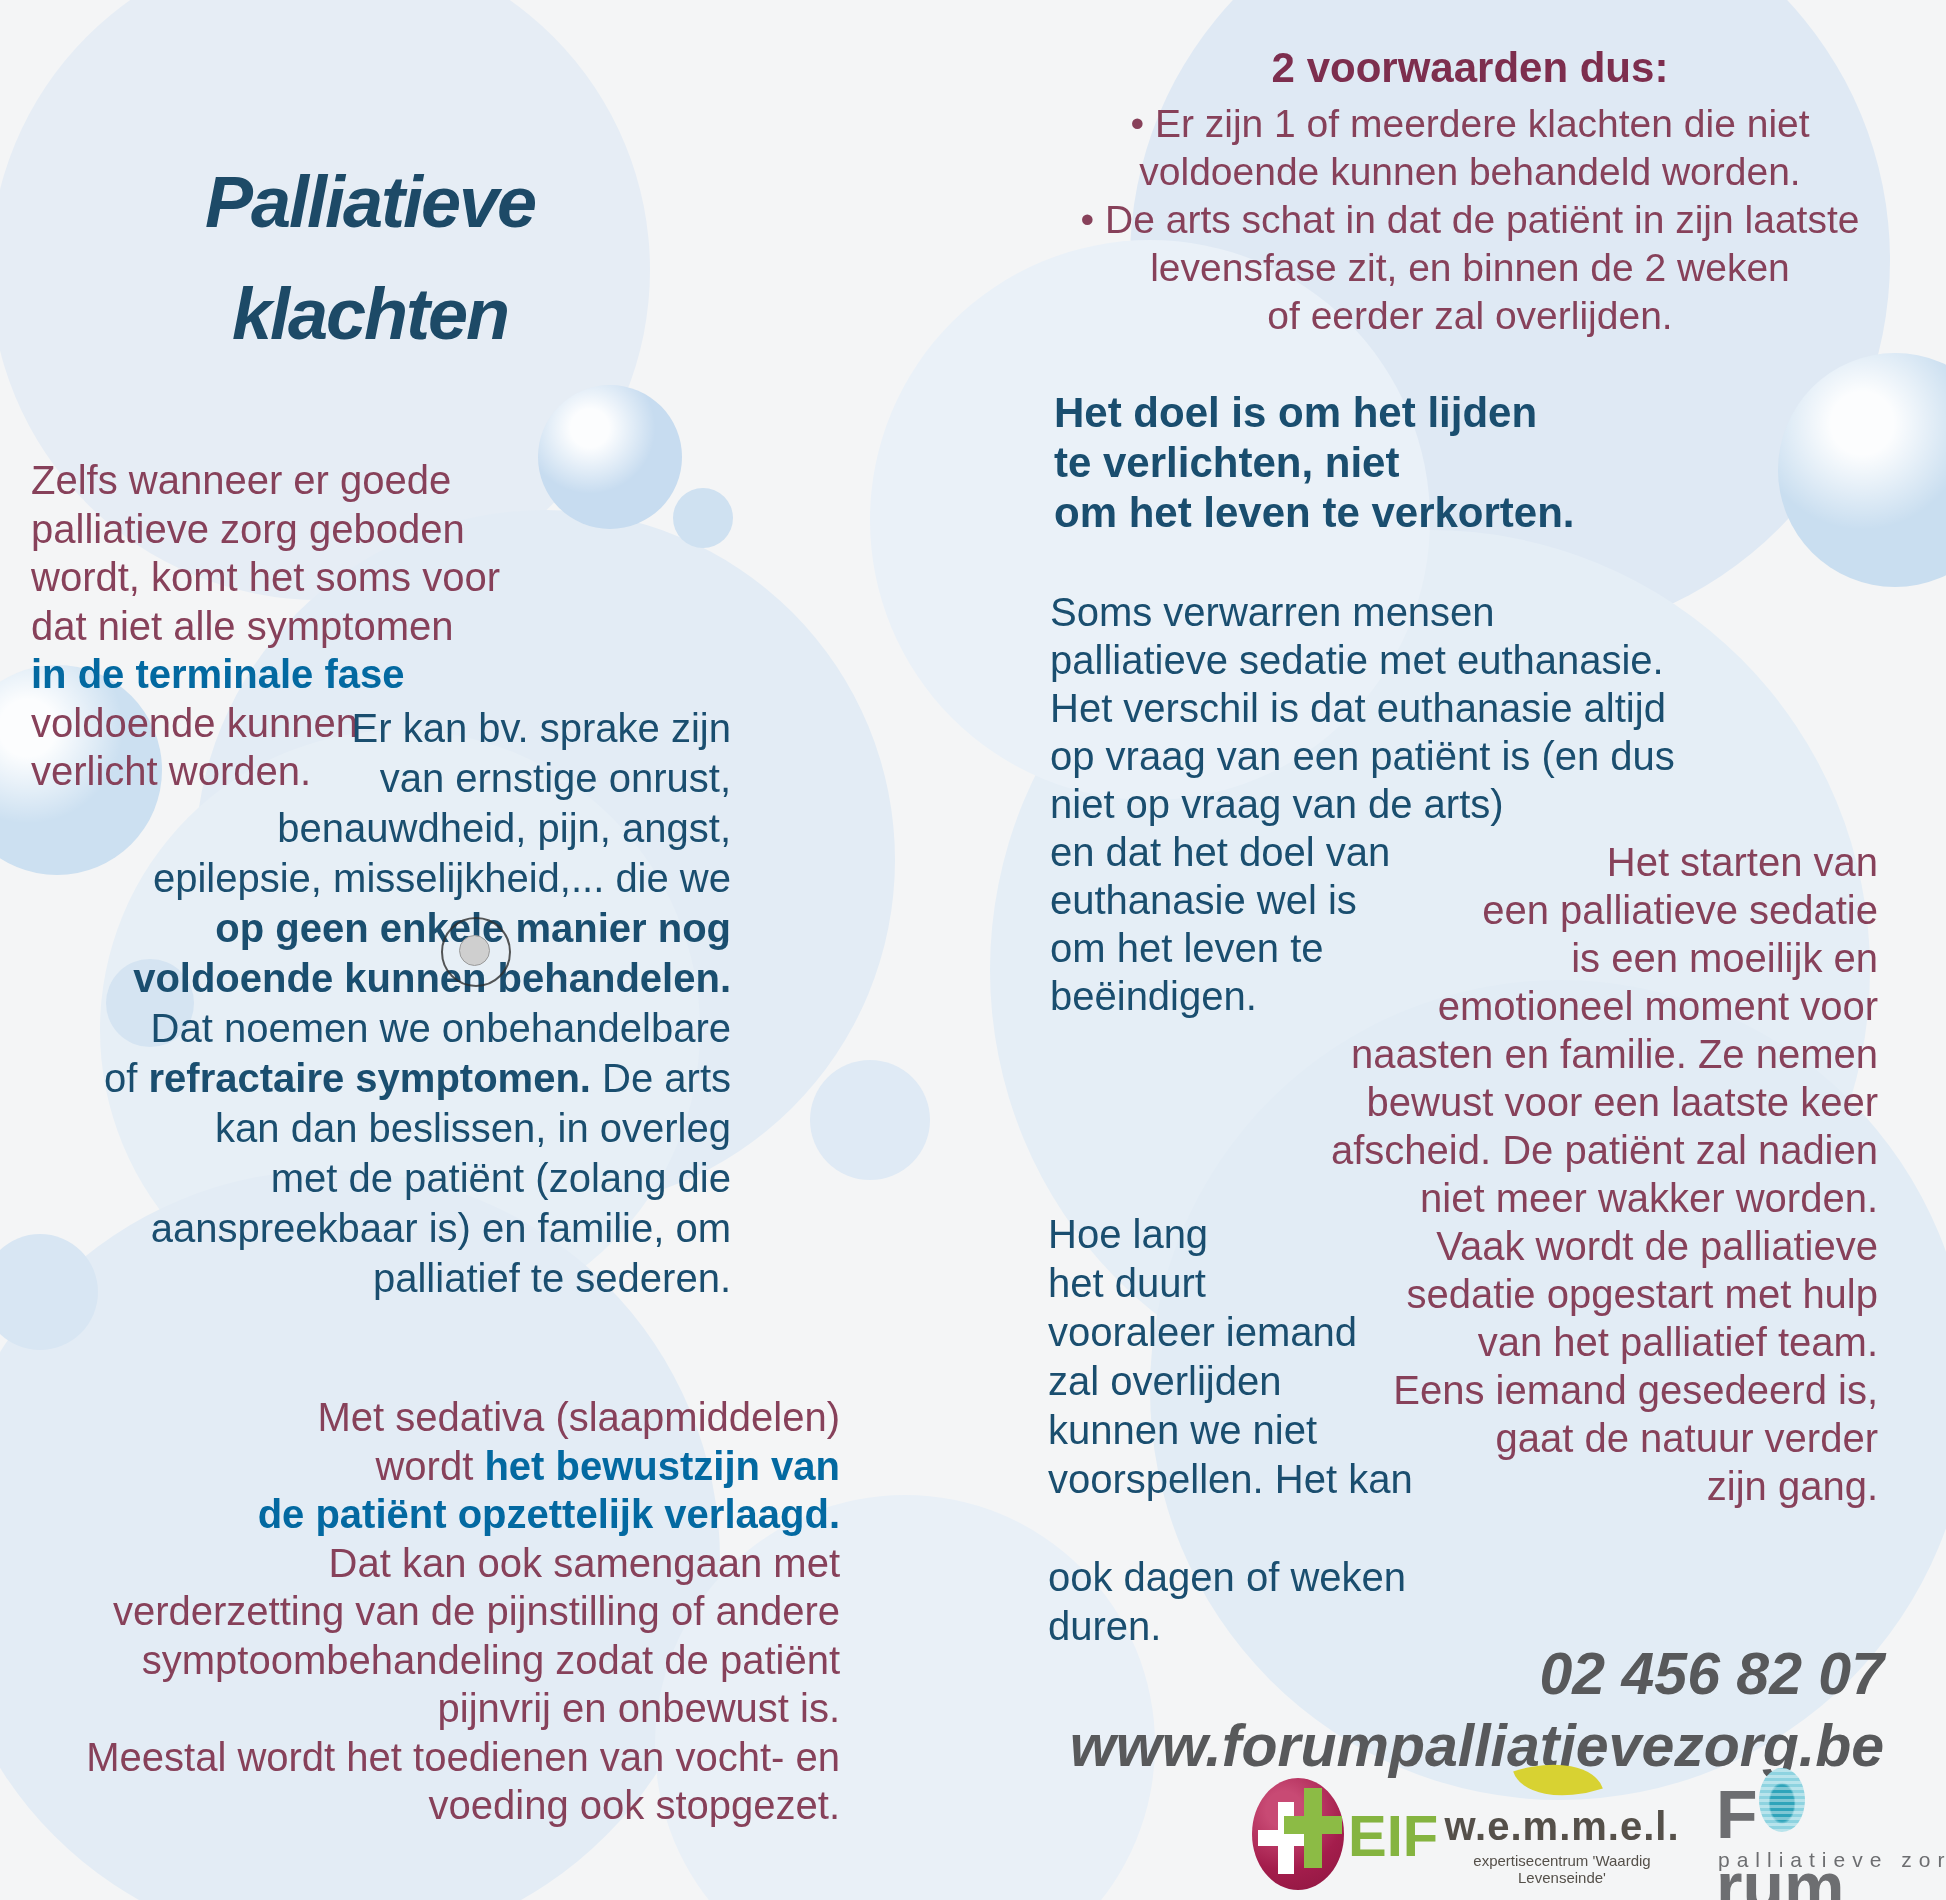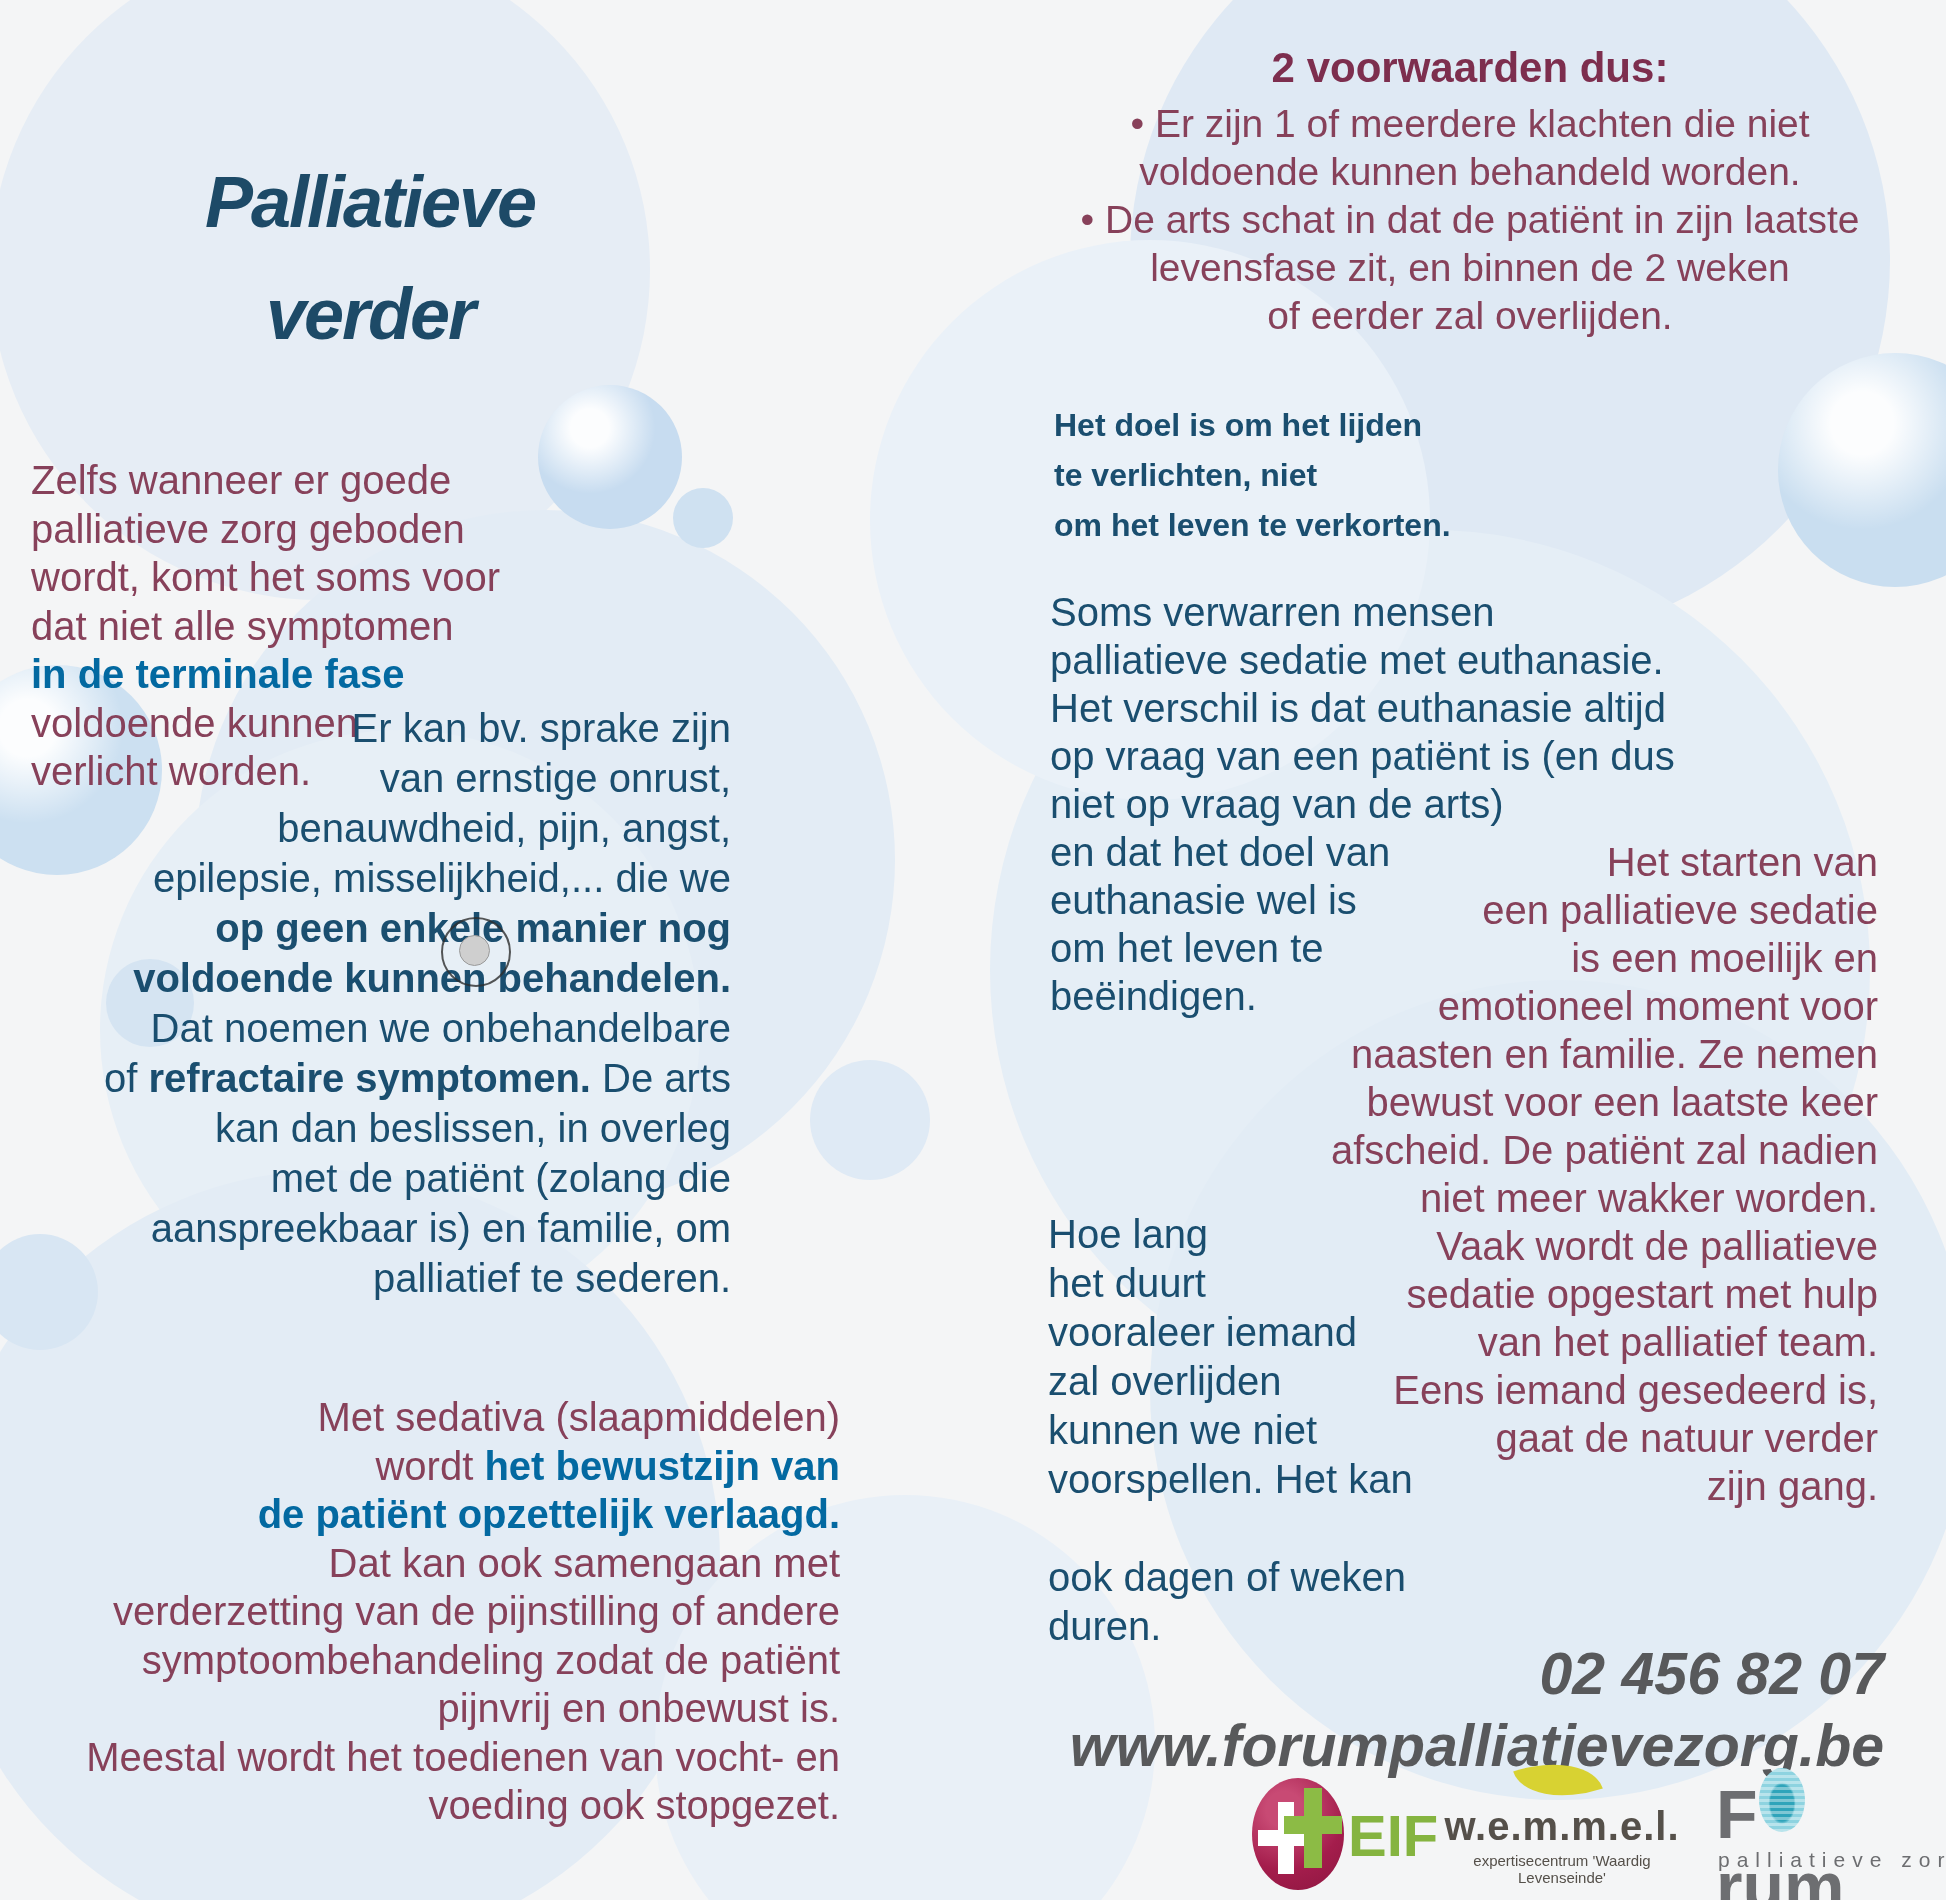--- a/index.html
+++ b/index.html
@@ -18,21 +18,21 @@
   #title{
     left:30px;top:98px;width:680px;text-align:center;
     font-size:72px;line-height:112px;font-style:italic;font-weight:700;
     letter-spacing:-2px;color:#1d4a67;white-space:nowrap;
   }
   #intro{left:31px;top:416px;line-height:48.5px;margin-top:40px;}
   #refractair{right:1215px;top:703px;line-height:50px;text-align:right;}
   #sedativa{left:40px;top:1393px;width:800px;text-align:right;line-height:48.5px;}
   #voorwaarden-heading{left:1060px;top:44px;width:820px;text-align:center;font-size:42px;font-weight:700;color:#7d2e4e;}
   #voorwaarden-list{left:1060px;top:100px;width:820px;text-align:center;font-size:39px;line-height:48px;}
-  #doel{left:1054px;top:400px;font-size:32px;line-height:50px;font-weight:700;}
+  #doel{left:1054px;top:388px;font-size:42px;line-height:50px;font-weight:700;}
   #euthanasie{left:1050px;top:588px;line-height:48px;}
   #starten{right:68px;top:838px;text-align:right;line-height:48px;}
   #hoelang{left:1048px;top:1210px;line-height:49px;}
   #contact{right:62px;top:1638px;text-align:right;z-index:2;position:absolute;
     color:#58595b;font-style:italic;font-weight:700;font-size:59px;line-height:72px;}
   
   #cursor-ring{position:absolute;left:441px;top:917px;width:66px;height:66px;border-radius:50%;
     border:2px solid rgba(45,45,45,.8);z-index:3;}
   #cursor-dot{position:absolute;left:459px;top:935px;width:29px;height:29px;border-radius:50%;
     background:#cfcfcf;border:1px solid #9a9a9a;z-index:3;}
@@ -77,21 +77,21 @@
   <div class="bubble" style="left:106px;top:959px;width:88px;height:88px;background:#d5e4f2;"></div>
   <div class="bubble" style="left:-18px;top:1234px;width:116px;height:116px;background:#d8e6f3;"></div>
   <div class="bubble" style="left:1130px;top:-120px;width:760px;height:760px;background:#dfe9f4;"></div>
   <div class="bubble shine" style="left:1778px;top:353px;width:234px;height:234px;background-color:#c9def0;"></div>
   <div class="bubble" style="left:990px;top:530px;width:880px;height:880px;background:#e5eef6;"></div>
   <div class="bubble" style="left:1150px;top:980px;width:820px;height:820px;background:#e2ecf5;"></div>
   <div class="bubble" style="left:870px;top:240px;width:560px;height:560px;background:#eaf1f8;"></div>
   <div class="bubble" style="left:655px;top:1495px;width:500px;height:500px;background:#e9f0f7;"></div>
   <div class="bubble" style="left:810px;top:1060px;width:120px;height:120px;background:#dfeaf5;"></div>
 
-  <h1 id="title" class="par"><span>Palliatieve</span><br><span>verder</span></h1>
+  <h1 id="title" class="par"><span>Palliatieve</span><br><span>klachten</span></h1>
 
   <div id="intro" class="par maroon"><span>Zelfs wanneer er goede</span><br><span>palliatieve zorg geboden</span><br><span>wordt, komt het soms voor</span><br><span>dat niet alle symptomen</span><br><span class="b">in de terminale fase</span><br><span>voldoende kunnen</span><br><span>verlicht worden.</span></div>
   <div id="refractair" class="par navy"><span>Er kan bv. sprake zijn</span><br><span>van ernstige onrust,</span><br><span>benauwdheid, pijn, angst,</span><br><span>epilepsie, misselijkheid,... die we</span><br><span class="b">op geen enkele manier nog</span><br><span class="b">voldoende kunnen behandelen.</span><br><span>Dat noemen we onbehandelbare</span><br><span>of </span><span class="b">refractaire symptomen.</span><span> De arts</span><br><span>kan dan beslissen, in overleg</span><br><span>met de patiënt (zolang die</span><br><span>aanspreekbaar is) en familie, om</span><br><span>palliatief te sederen.</span></div>
   <div id="sedativa" class="par maroon"><span>Met sedativa (slaapmiddelen)</span><br><span>wordt </span><span class="b">het bewustzijn van</span><br><span class="b">de patiënt opzettelijk verlaagd.</span><br><span>Dat kan ook samengaan met</span><br><span>verderzetting van de pijnstilling of andere</span><br><span>symptoombehandeling zodat de patiënt</span><br><span>pijnvrij en onbewust is.</span><br><span>Meestal wordt het toedienen van vocht- en</span><br><span>voeding ook stopgezet.</span></div>
 
   <div id="voorwaarden-heading" class="par maroon">2 voorwaarden dus:</div>
   <div id="voorwaarden-list" class="par maroon"><span>• Er zijn 1 of meerdere klachten die niet</span><br><span>voldoende kunnen behandeld worden.</span><br><span>• De arts schat in dat de patiënt in zijn laatste</span><br><span>levensfase zit, en binnen de 2 weken</span><br><span>of eerder zal overlijden.</span></div>
   <div id="doel" class="par navy"><span class="b">Het doel is om het lijden</span><br><span class="b">te verlichten, niet</span><br><span class="b">om het leven te verkorten.</span></div>
   <div id="euthanasie" class="par navy"><span>Soms verwarren mensen</span><br><span>palliatieve sedatie met euthanasie.</span><br><span>Het verschil is dat euthanasie altijd</span><br><span>op vraag van een patiënt is (en dus</span><br><span>niet op vraag van de arts)</span><br><span>en dat het doel van</span><br><span>euthanasie wel is</span><br><span>om het leven te</span><br><span>beëindigen.</span></div>
   <div id="starten" class="par maroon"><span>Het starten van</span><br><span>een palliatieve sedatie</span><br><span>is een moeilijk en</span><br><span>emotioneel moment voor</span><br><span>naasten en familie. Ze nemen</span><br><span>bewust voor een laatste keer</span><br><span>afscheid. De patiënt zal nadien</span><br><span>niet meer wakker worden.</span><br><span>Vaak wordt de palliatieve</span><br><span>sedatie opgestart met hulp</span><br><span>van het palliatief team.</span><br><span>Eens iemand gesedeerd is,</span><br><span>gaat de natuur verder</span><br><span>zijn gang.</span></div>

